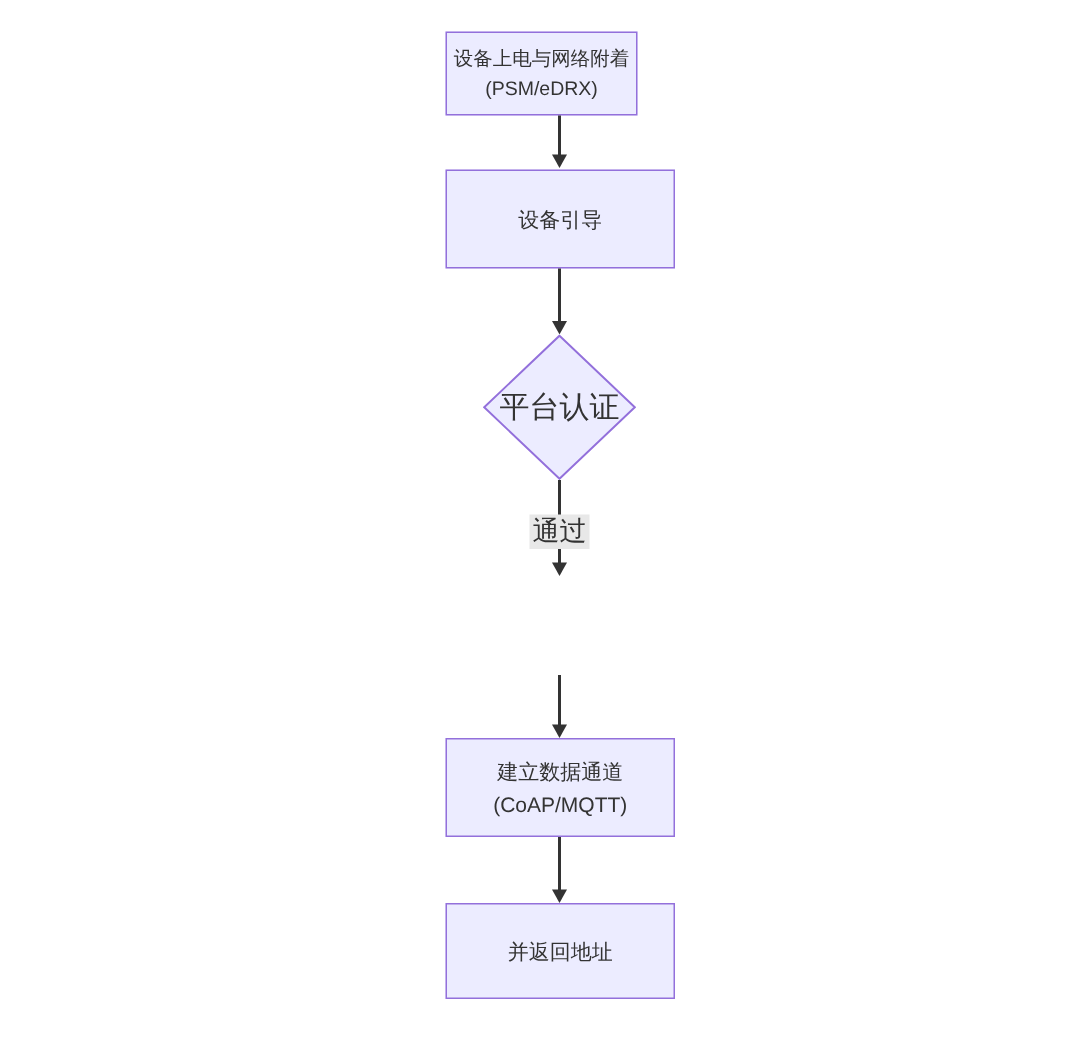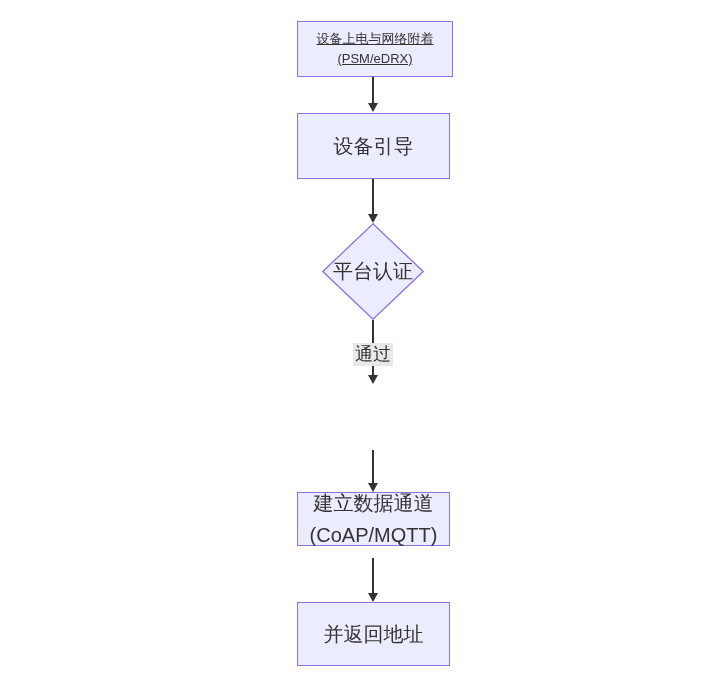--- a/index.html
+++ b/index.html
@@ -20,27 +20,27 @@
     overflow:hidden;
   }
   .node{
     position:absolute;
     background:var(--node-fill);
     border:1.3px solid var(--node-border);
     color:var(--text-color);
     display:flex;flex-direction:column;
     align-items:center;justify-content:center;
     text-align:center;
-    font-size:20px;line-height:1.6;
+    font-size:14px;line-height:1.6;
   }
   .node .node-line{white-space:nowrap;}
-  #node-n1{left:297px;top:21px;width:156px;height:56px;font-size:13px;line-height:1.55;text-decoration:underline;}
+  #node-n1{left:297px;top:21px;width:128px;height:56px;font-size:13px;line-height:1.55;}
   #node-n2{left:297px;top:113px;width:153px;height:66px;}
   #node-n4{left:297px;top:384px;width:153px;height:66px;}
-  #node-n5{left:297px;top:492px;width:153px;height:54px;}
+  #node-n5{left:297px;top:492px;width:153px;height:66px;}
   #node-n6{left:297px;top:602px;width:153px;height:64px;}
   .diamond{
     position:absolute;left:322px;top:223px;width:102px;height:97px;
   }
   .diamond svg{display:block;width:102px;height:97px;}
   .diamond polygon{
     fill:var(--node-fill);
     stroke:var(--node-border);
     stroke-width:1.3;
   }

